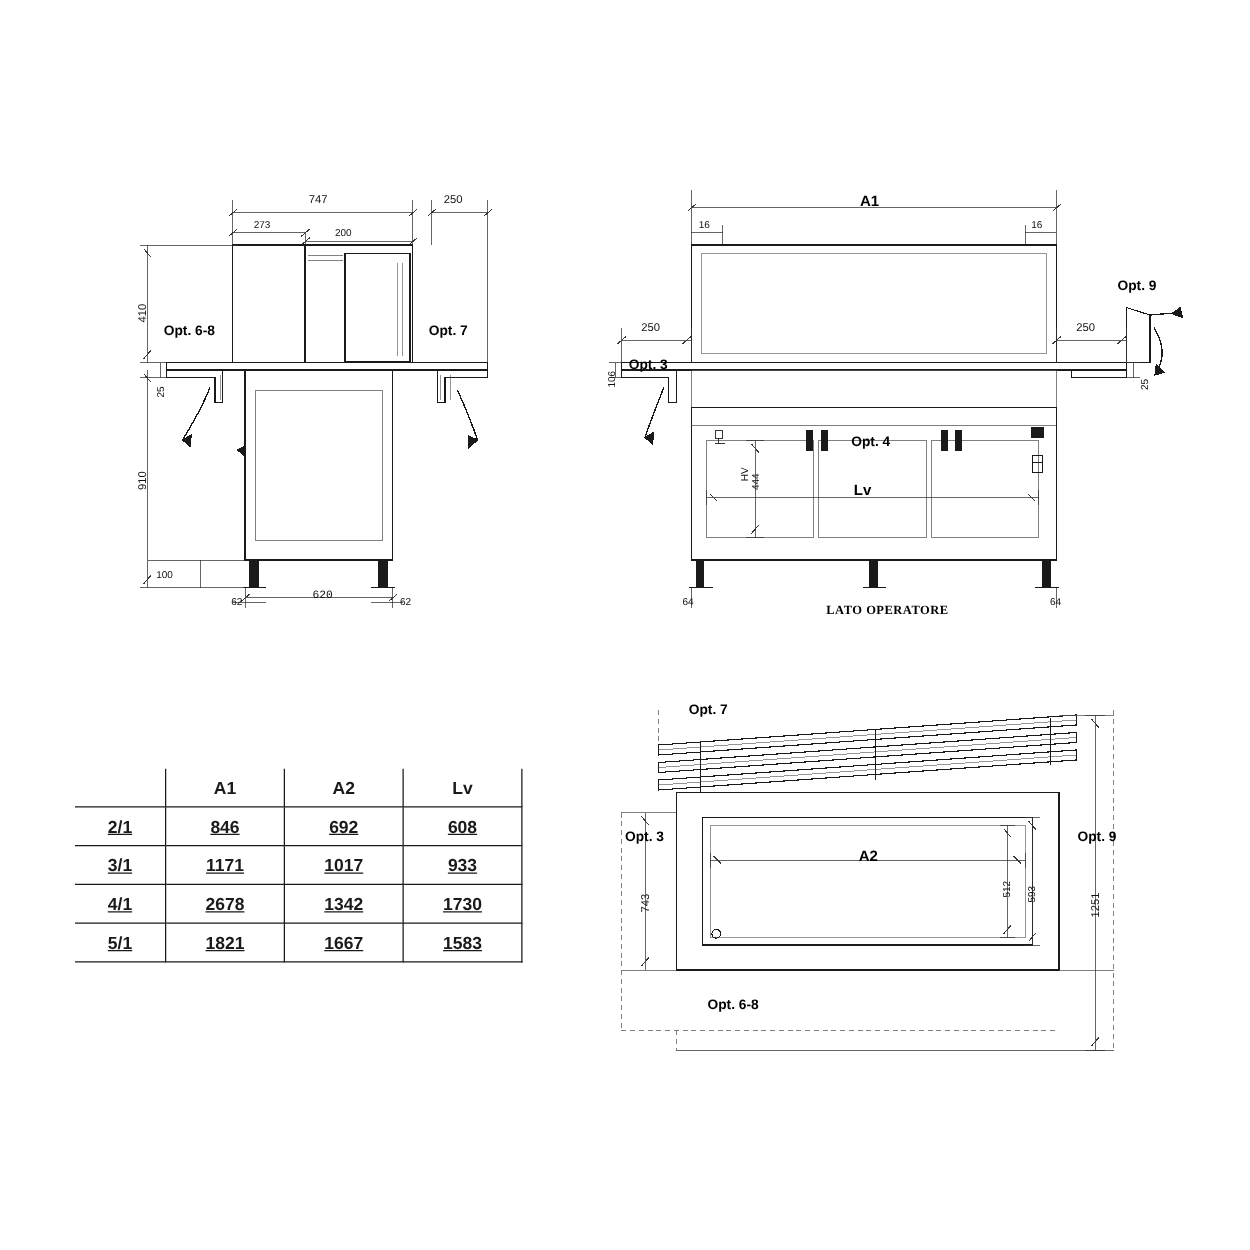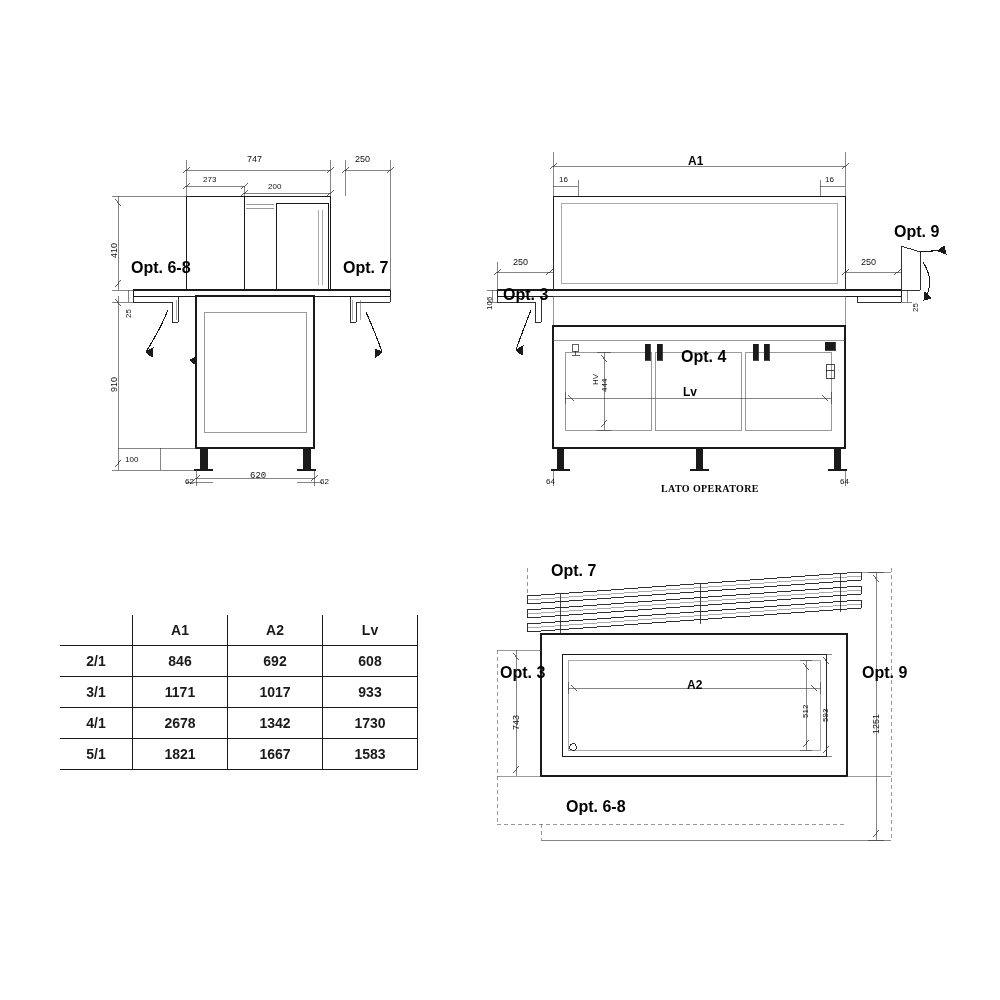--- a/index.html
+++ b/index.html
@@ -35,21 +35,21 @@
   }
   .dim {
     font-size: 9px;
     color: #111;
   }
   .dim-sm {
     font-size: 8px;
     color: #111;
   }
   .opt {
-    font-size: 16px;
+    font-size: 11px;
     font-weight: bold;
     color: #000;
   }
   .cap {
     font-size: 10px;
     font-weight: bold;
     letter-spacing: 0.4px;
     color: #000;
   }
   .big {
@@ -81,20 +81,21 @@
     border-top: none;
   }
   #spec-table thead th.corner {
     border: none;
   }
   #spec-table td.rowhdr {
     border-left: none;
   }
   #spec-table tbody tr td {
     width: 82px;
+    text-decoration: underline;
   }
   #spec-table td.rowhdr {
     width: 60px;
   }
 </style>
 </head>
 <body>
 
 <div id="sheet">
 

